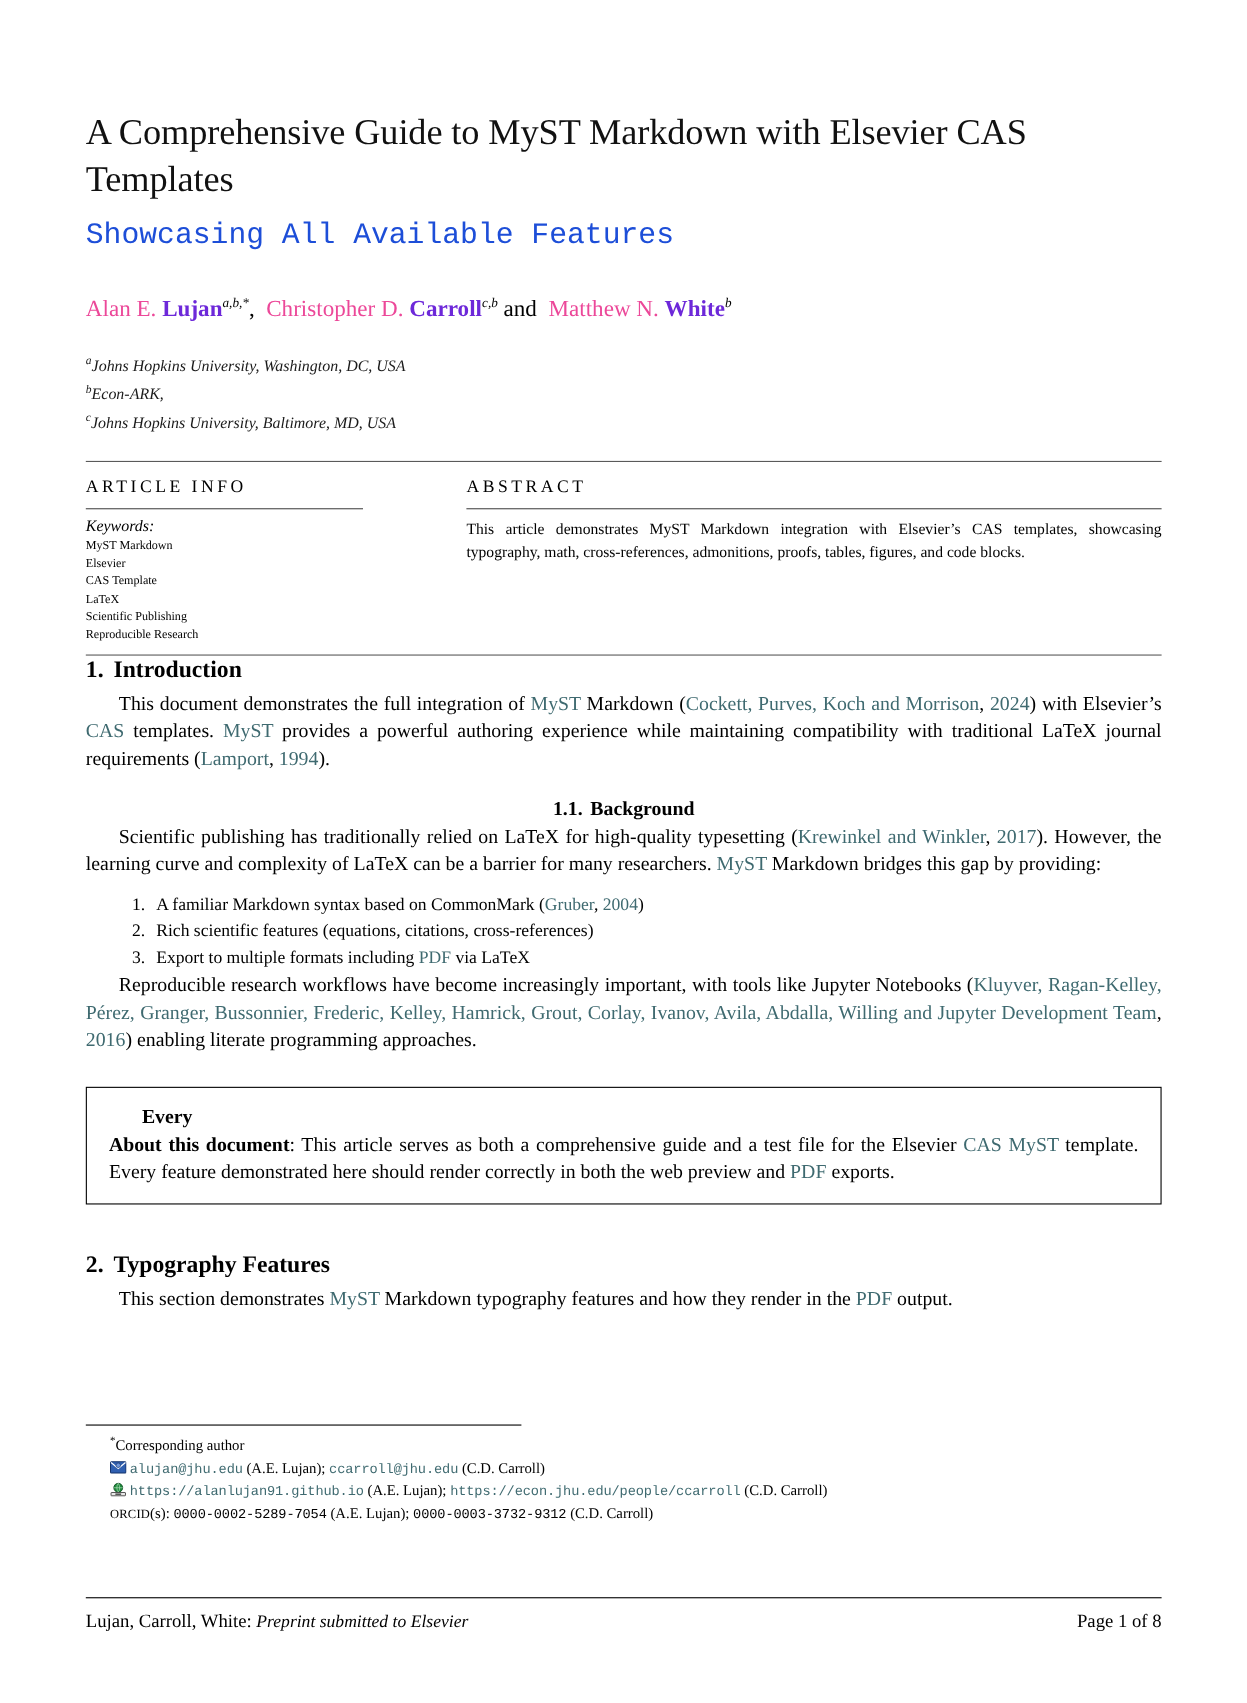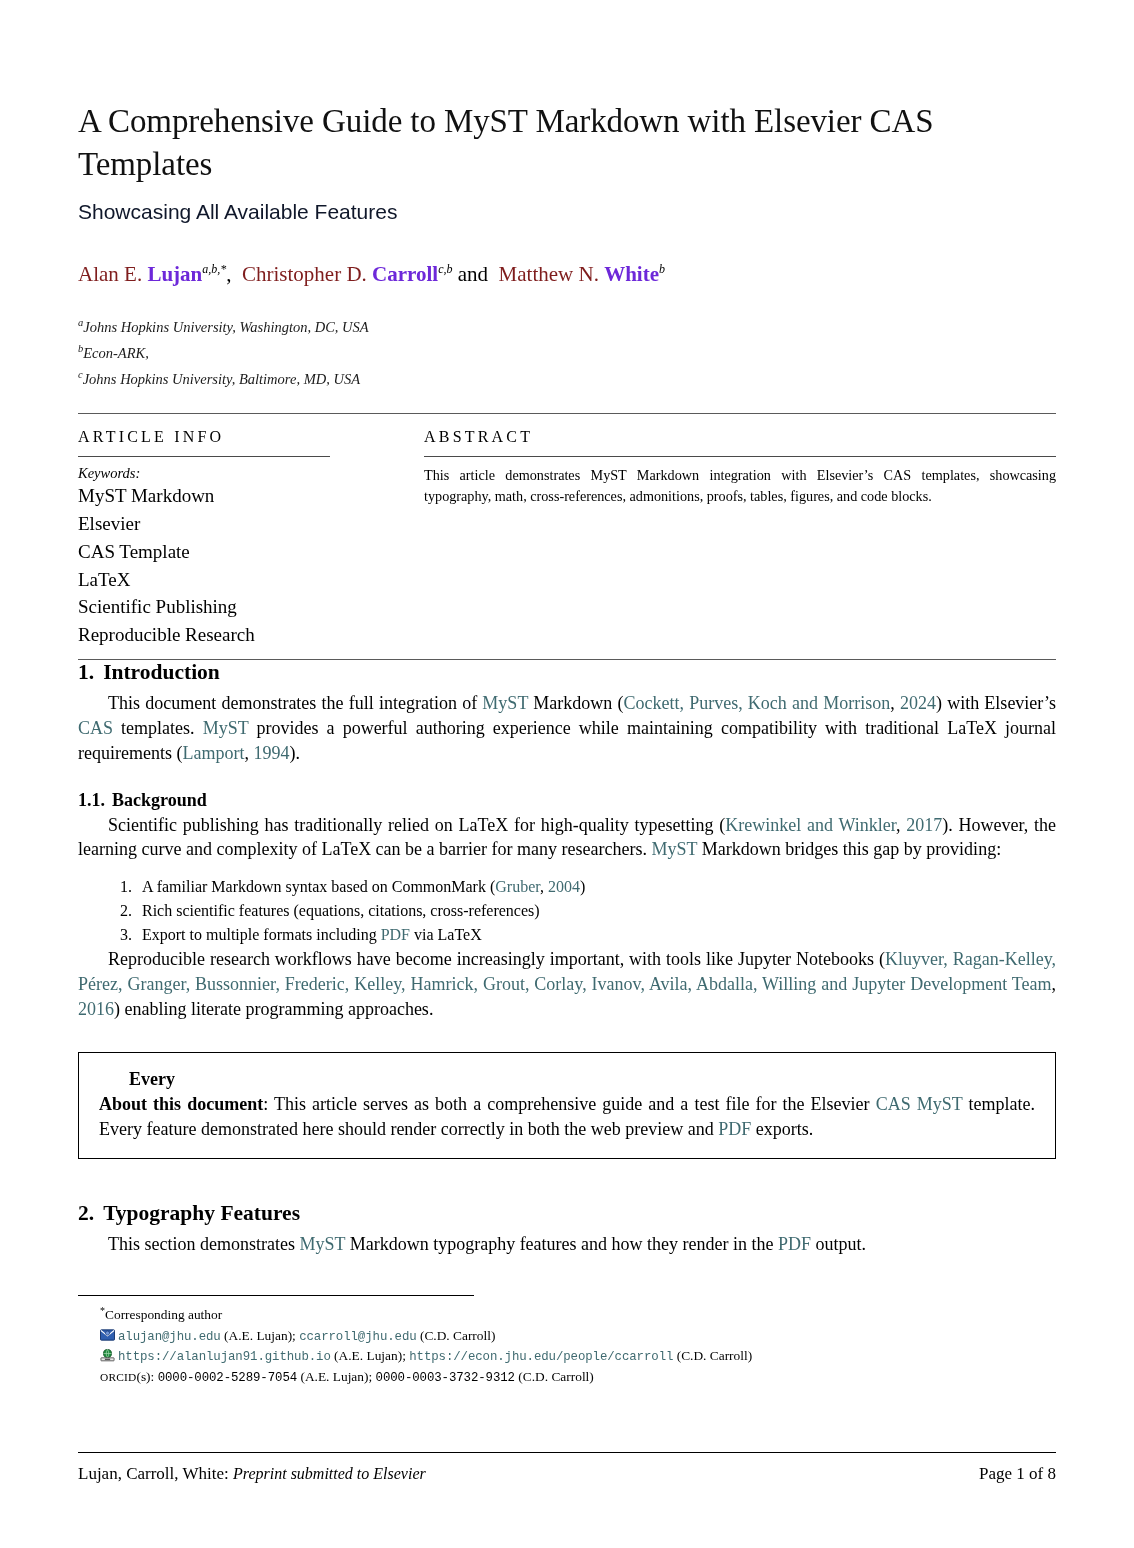--- a/index.html
+++ b/index.html
@@ -33,35 +33,35 @@
     font-family: "Liberation Serif", serif;
     font-size: 33px;
     line-height: 1.30;
     font-weight: normal;
     letter-spacing: -0.1px;
     margin: 0;
     padding-top: 100px;
     color: #111111;
   }
   .subtitle {
-    font-family: Liberation Sans, sans-serif;
-    font-size: 21px;
-    color: #0f172a;
+    font-family: Liberation Mono, monospace;
+    font-size: 27px;
+    color: #1d4ed8;
     margin: 14px 0 0 0;
     font-weight: normal;
   }
 
   .authors {
     margin-top: 36px;
     font-size: 21px;
     line-height: 1.35;
     color: #000;
   }
   .author { white-space: nowrap; }
-  .given { color: #7f1d1d; }
+  .given { color: #ec4899; }
   .surname { font-weight: bold; color: #6d28d9; }
   .afm { font-size: 12px; vertical-align: super; font-style: italic; }
   .and-word { color: #000; }
   .sep { color: #000; }
 
   .affiliations {
     margin-top: 26px;
     font-style: italic;
     font-size: 14.5px;
     line-height: 1.65;
@@ -94,21 +94,21 @@
   }
   .rule {
     border: 0;
     border-top: 1.1px solid #4a4a4a;
     margin: 0 0 8px 0;
   }
   .rule-info { width: 252px; }
   .rule-abs  { width: 100%; }
 
   .kw-head { font-style: italic; font-size: 14.5px; }
-  .kw-list { font-size: 19px; line-height: 1.46; }
+  .kw-list { font-size: 11px; line-height: 1.46; }
 
   .abstract-text {
     font-size: 14.2px;
     line-height: 1.44;
     text-align: justify;
     color: #000;
   }
 
   .info-bottom-rule {
     border: 0;
@@ -125,20 +125,21 @@
     font-weight: bold;
     margin: 0 0 6px 0;
   }
   h2.section .num { margin-right: 9px; }
 
   h3.subsection {
     font-family: "Liberation Serif", serif;
     font-size: 18px;
     font-weight: bold;
     margin: 24px 0 2px 0;
+    text-align: center;
   }
   h3.subsection .num { margin-right: 7px; }
 
   p.para {
     font-size: 18px;
     line-height: 1.385;
     text-align: justify;
     margin: 0;
     text-indent: 30px;
   }

